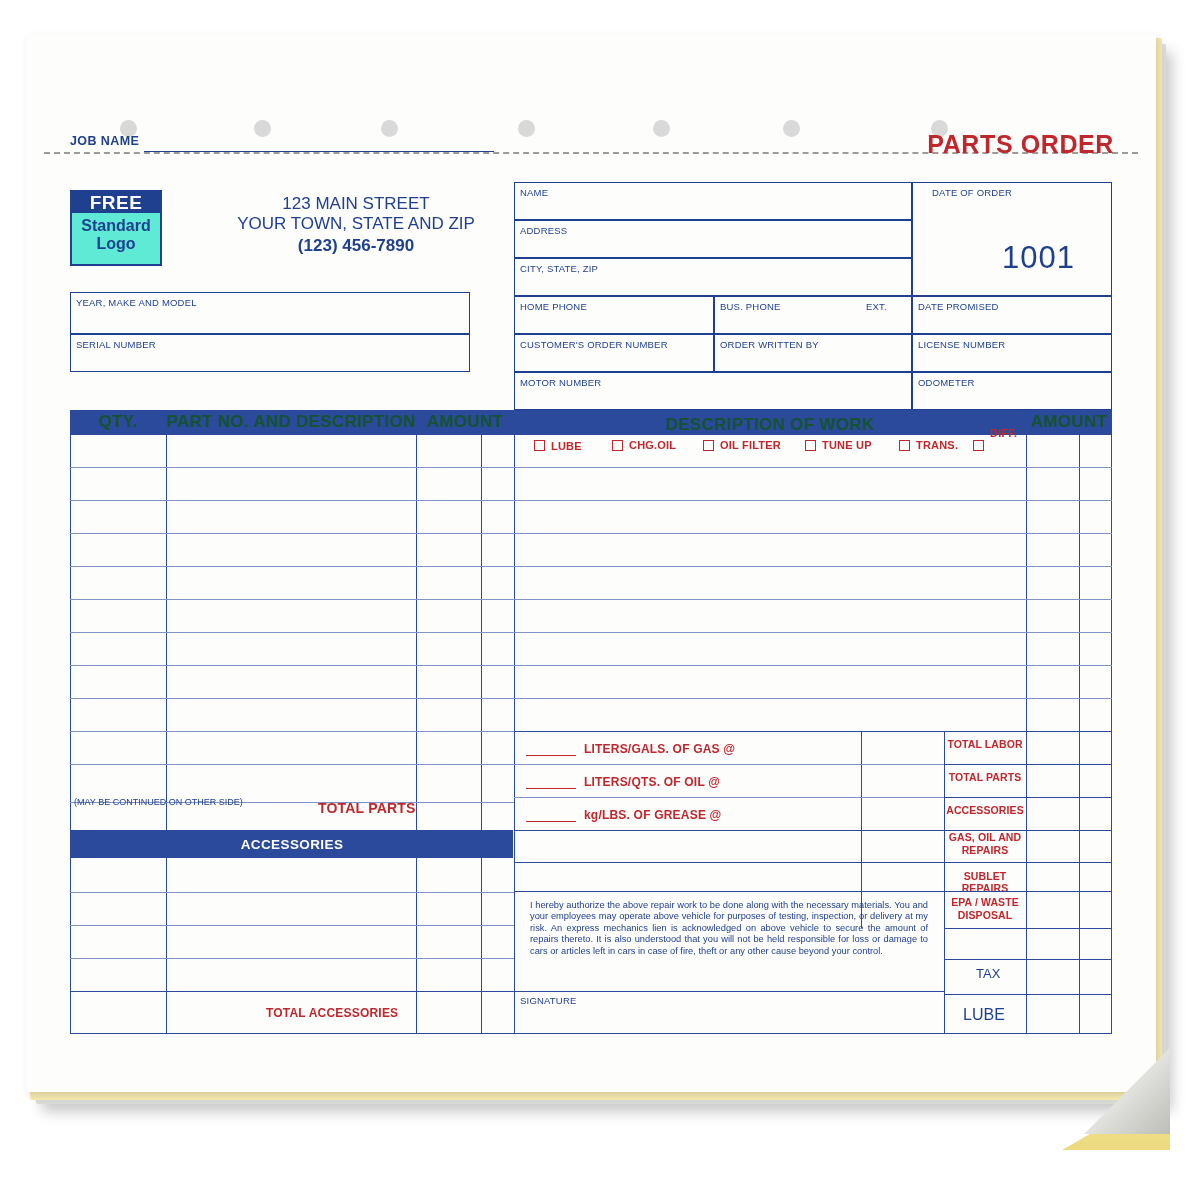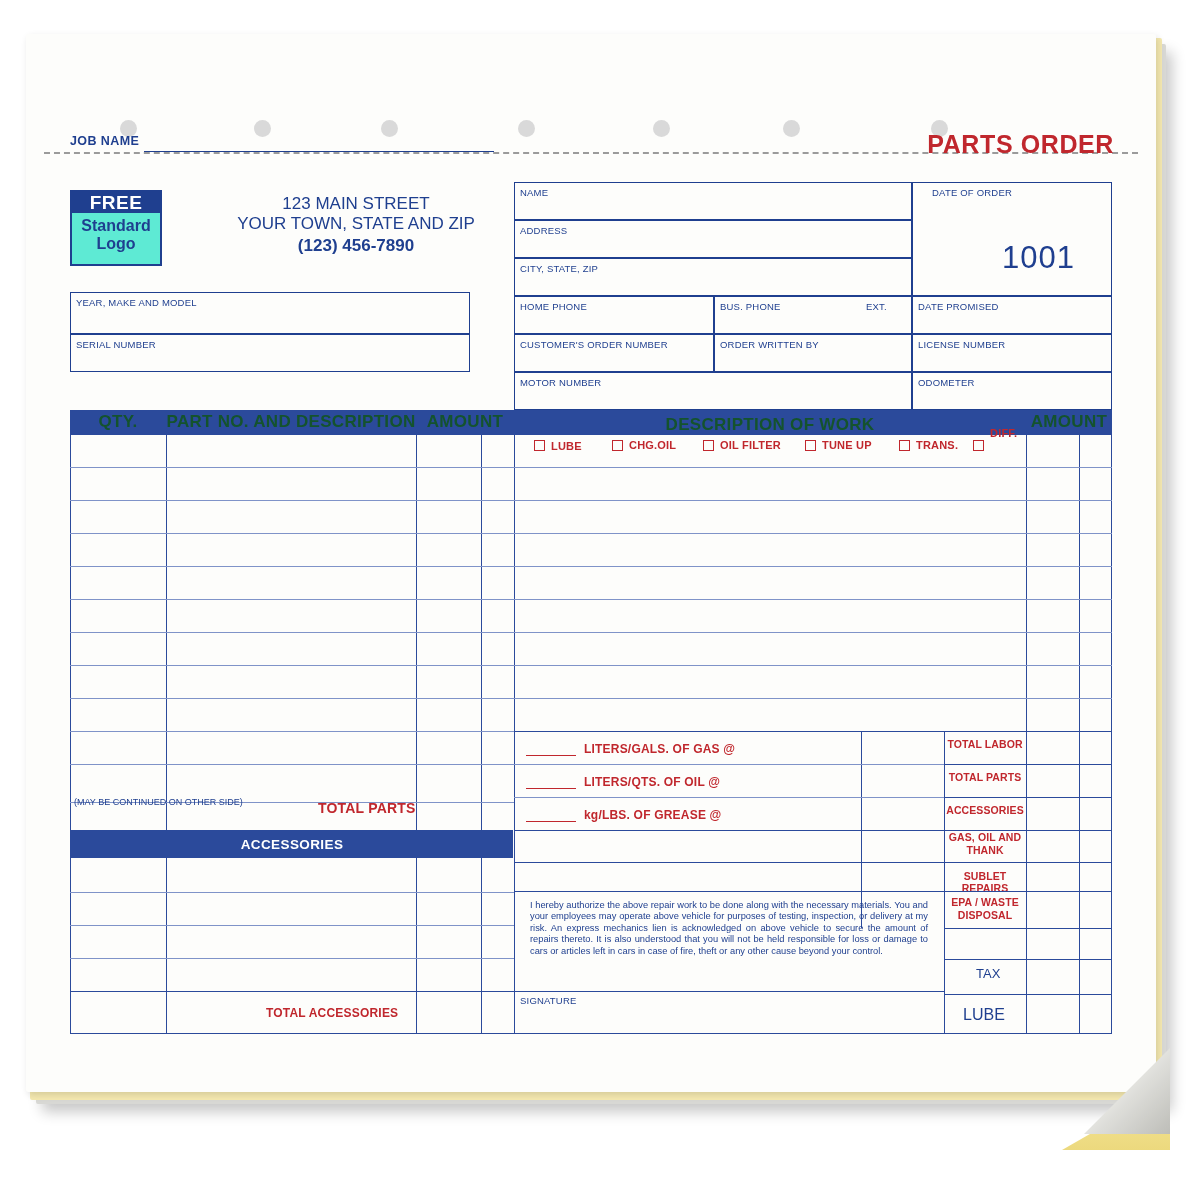--- a/index.html
+++ b/index.html
@@ -303,21 +303,21 @@
 
     <div class="redlbl-sm" style="left:918px;top:704px;width:82px;">TOTAL LABOR</div>
     <div class="hline-d" style="left:918px;top:730px;width:168px;"></div>
 
     <div class="redlbl-sm" style="left:918px;top:737px;width:82px;">TOTAL PARTS</div>
     <div class="hline-d" style="left:918px;top:763px;width:168px;"></div>
 
     <div class="redlbl-sm" style="left:918px;top:770px;width:82px;">ACCESSORIES</div>
     <div class="hline-d" style="left:918px;top:796px;width:168px;"></div>
 
-    <div class="redlbl-sm" style="left:918px;top:797px;width:82px;line-height:13px;">GAS, OIL AND THANK</div>
+    <div class="redlbl-sm" style="left:918px;top:797px;width:82px;line-height:13px;">GAS, OIL AND REPAIRS</div>
     <div class="hline-d" style="left:918px;top:828px;width:168px;"></div>
 
     <div class="redlbl-sm" style="left:918px;top:836px;width:82px;">SUBLET REPAIRS</div>
     <div class="hline-d" style="left:918px;top:857px;width:168px;"></div>
 
     <div class="redlbl-sm" style="left:918px;top:862px;width:82px;line-height:13px;">EPA / WASTE DISPOSAL</div>
     <div class="hline-d" style="left:918px;top:894px;width:168px;"></div>
 
     <div class="hline-d" style="left:918px;top:925px;width:168px;"></div>
     <div class="bluelbl" style="left:950px;top:932px;">TAX</div>

